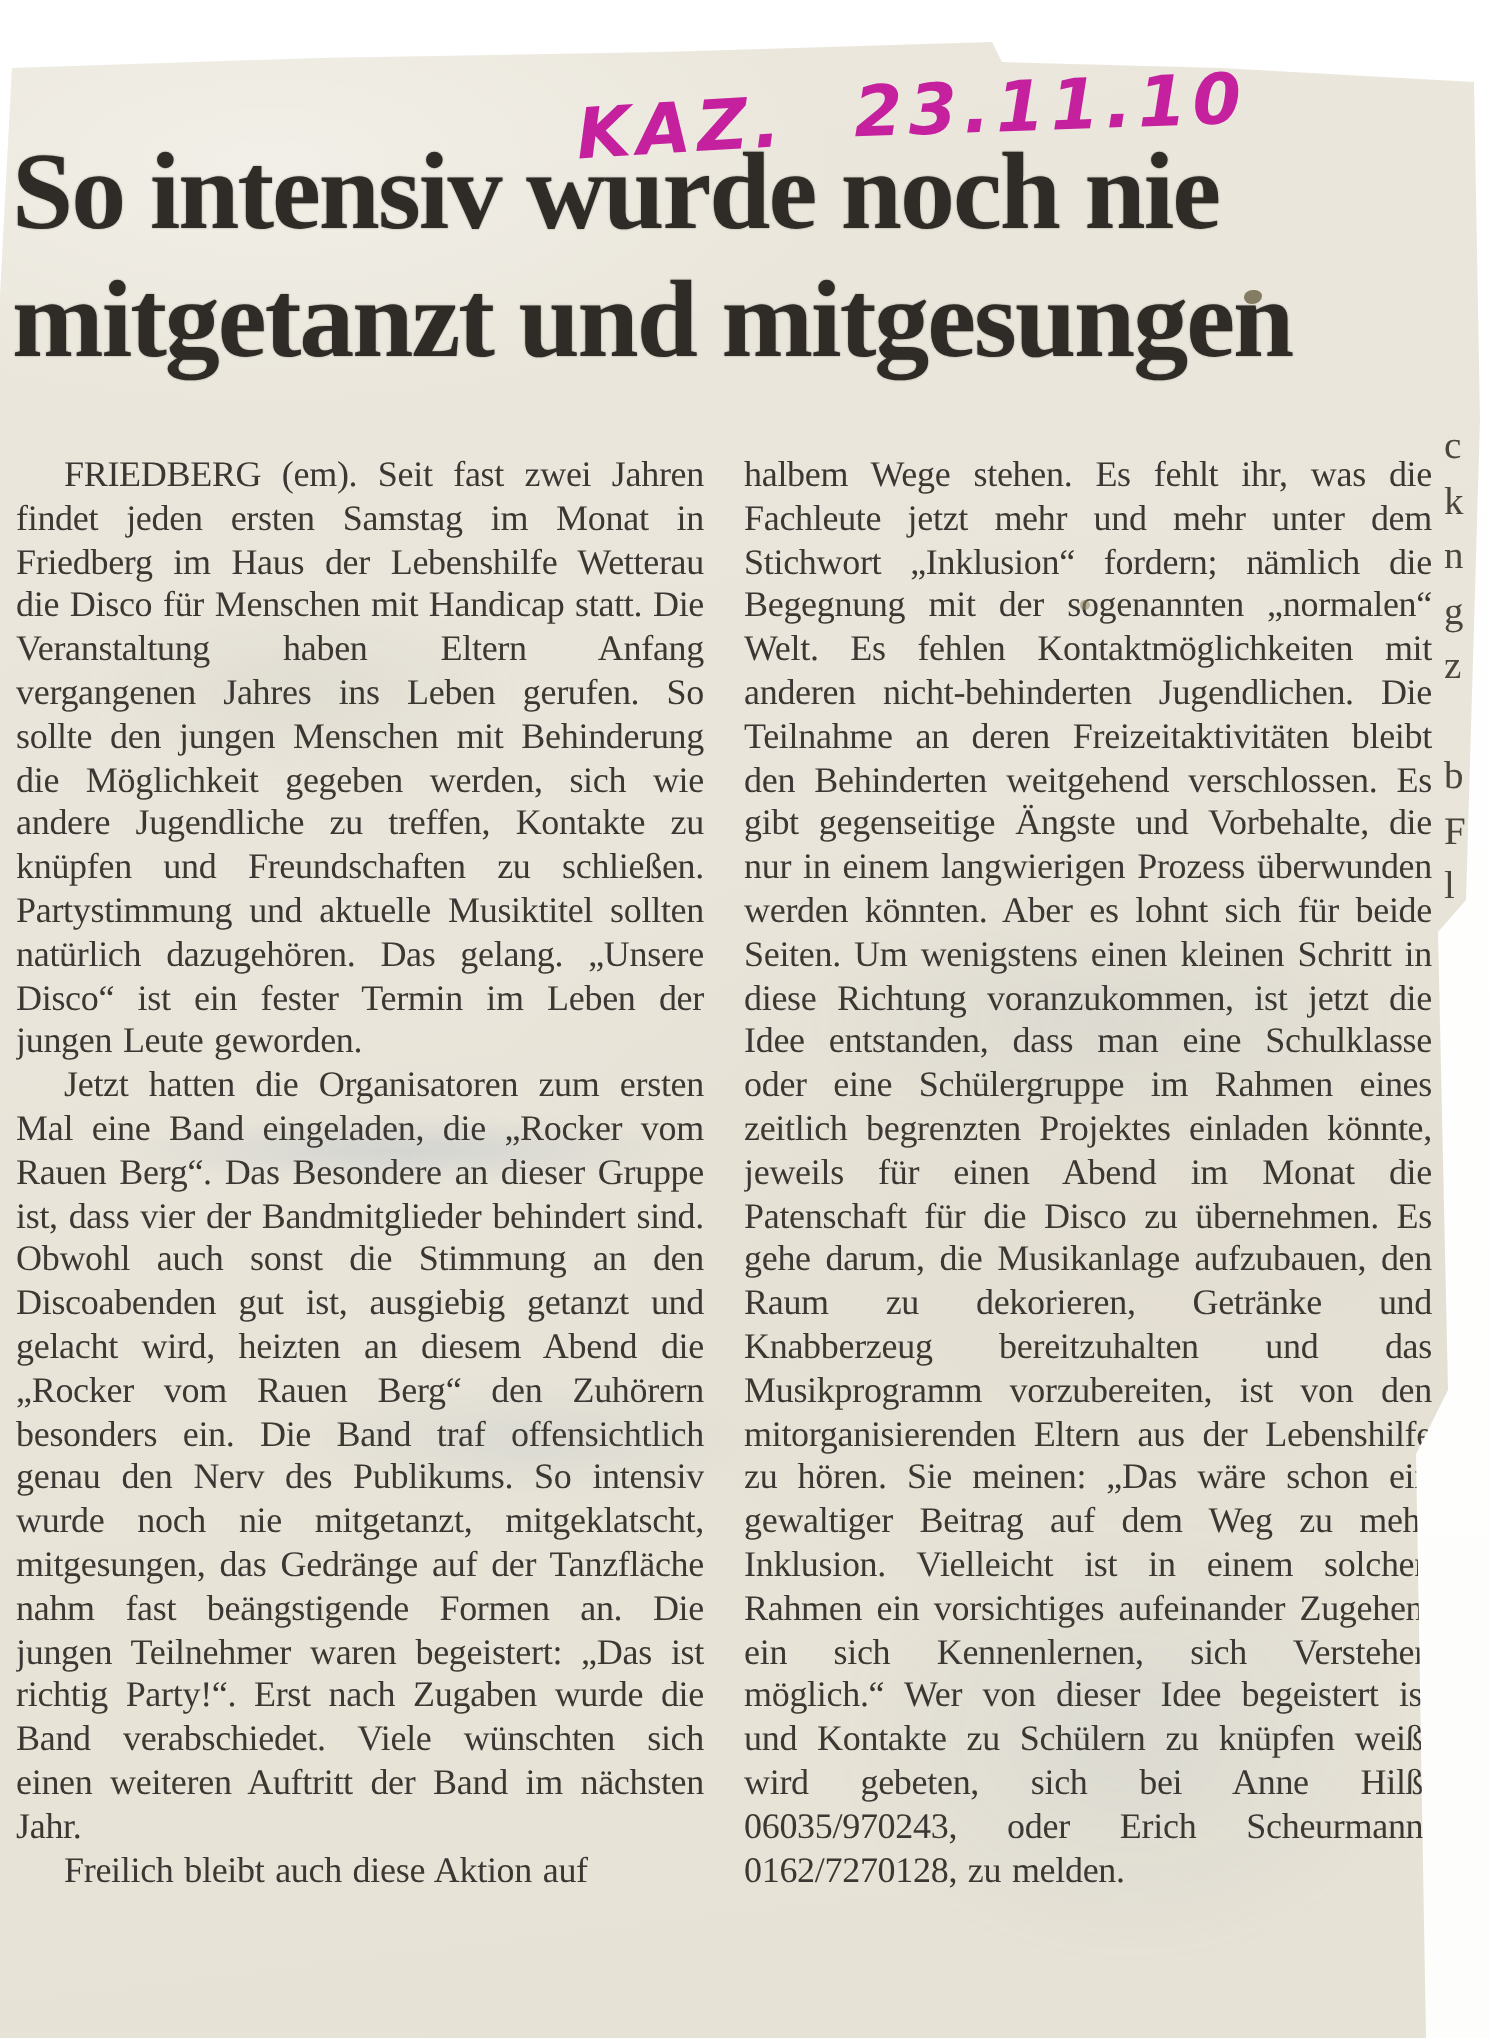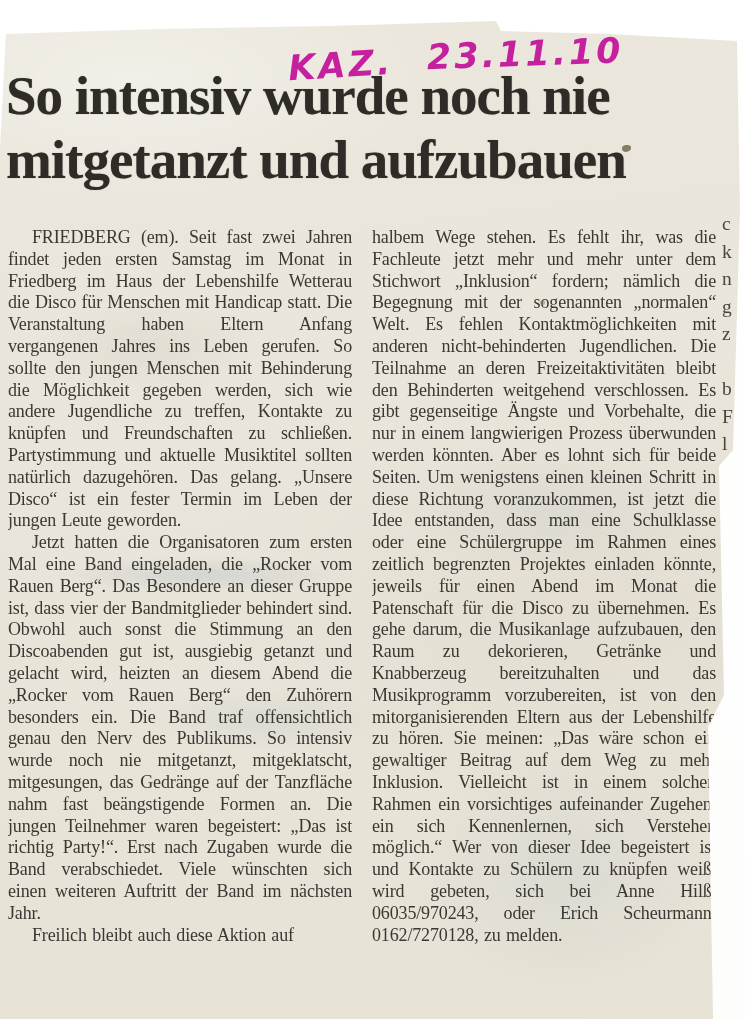--- a/index.html
+++ b/index.html
@@ -94,21 +94,21 @@
     <div class="stain s3"></div>
     <div class="stain s4"></div>
     <div class="stain s5"></div>
 
     <div class="annotation" id="annotation" style="color: rgb(197, 33, 159);">
       <span class="part label">KAZ.</span><span class="part date">23.11.10</span>
     </div>
 
     <h1 class="headline" style="color: rgb(47, 44, 39);">
       <span>So intensiv wurde noch nie</span>
-      <span>mitgetanzt und aufzubauen</span>
+      <span>mitgetanzt und mitgesungen</span>
     </h1>
 
 
     <div class="columns" style="color: rgb(59, 55, 51);">
       <div class="col col-left">
           <p>FRIEDBERG (em). Seit fast zwei Jahren findet jeden ersten Samstag im Monat in Friedberg im Haus der Lebenshilfe Wetterau die Disco für Menschen mit Handicap statt. Die Veranstaltung haben Eltern Anfang vergangenen Jahres ins Leben gerufen. So sollte den jungen Menschen mit Behinderung die Möglichkeit gegeben werden, sich wie andere Jugendliche zu treffen, Kontakte zu knüpfen und Freundschaften zu schließen. Partystimmung und aktuelle Musiktitel sollten natürlich dazugehören. Das gelang. „Unsere Disco“ ist ein fester Termin im Leben der jungen Leute geworden.</p>
           <p>Jetzt hatten die Organisatoren zum ersten Mal eine Band eingeladen, die „Rocker vom Rauen Berg“. Das Besondere an dieser Gruppe ist, dass vier der Bandmitglieder behindert sind. Obwohl auch sonst die Stimmung an den Discoabenden gut ist, ausgiebig getanzt und gelacht wird, heizten an diesem Abend die „Rocker vom Rauen Berg“ den Zuhörern besonders ein. Die Band traf offensichtlich genau den Nerv des Publikums. So intensiv wurde noch nie mitgetanzt, mitgeklatscht, mitgesungen, das Gedränge auf der Tanzfläche nahm fast beängstigende Formen an. Die jungen Teilnehmer waren begeistert: „Das ist richtig Party!“. Erst nach Zugaben wurde die Band verabschiedet. Viele wünschten sich einen weiteren Auftritt der Band im nächsten Jahr.</p>
           <p>Freilich bleibt auch diese Aktion auf</p>
         </div>
       <div class="col col-right">

